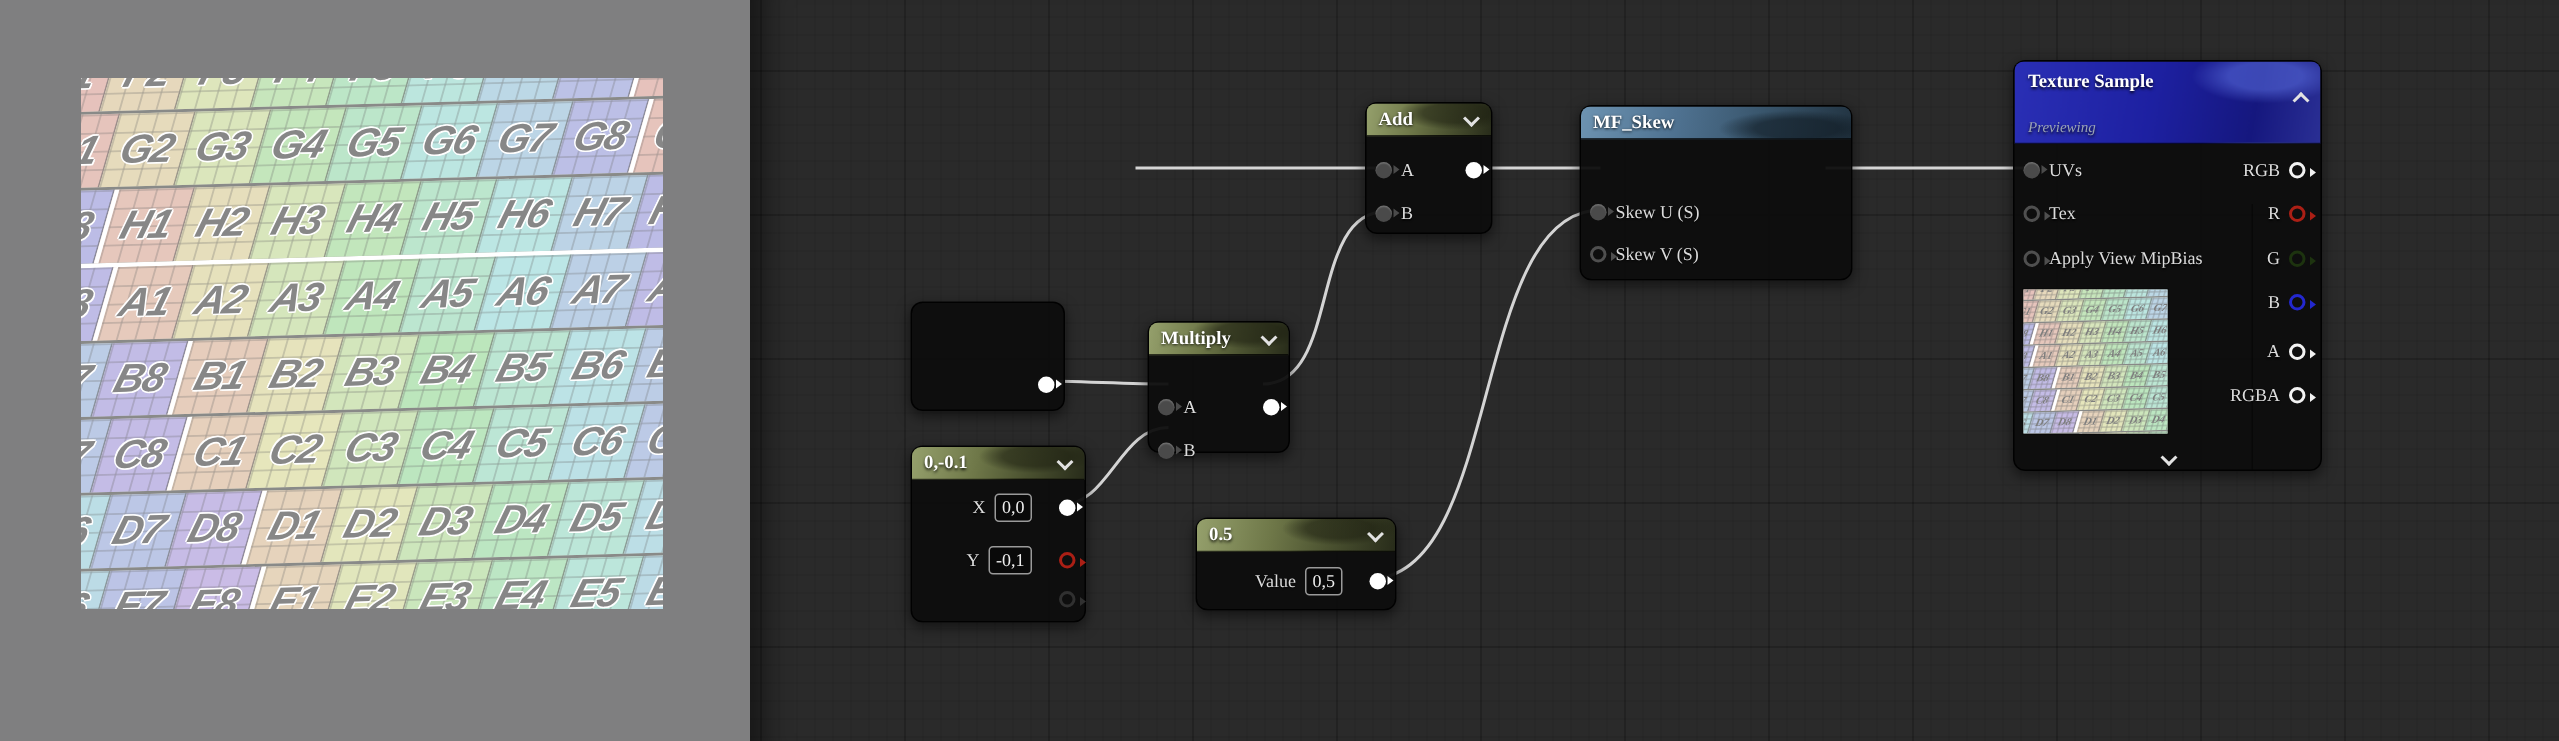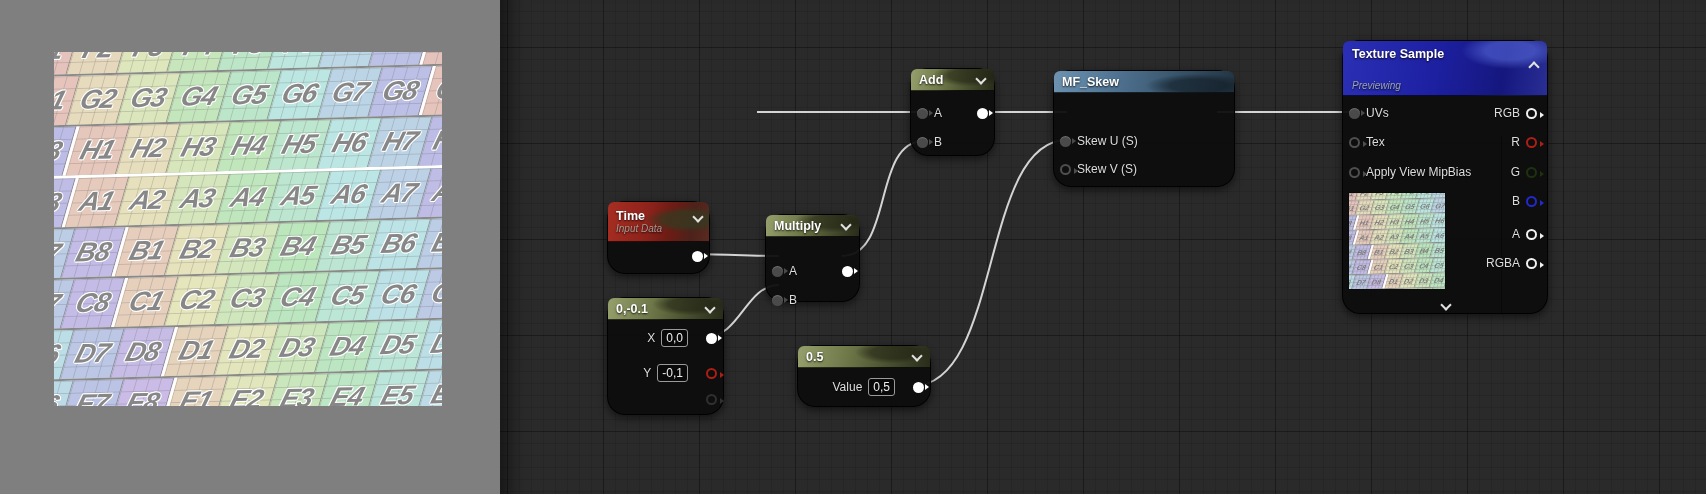--- a/index.html
+++ b/index.html
@@ -34,21 +34,21 @@
       linear-gradient(rgba(0,0,0,.10) 1px,transparent 1px),
       linear-gradient(90deg,rgba(0,0,0,.10) 1px,transparent 1px);
     background-size:96px 96px,96px 96px,12px 12px,12px 12px;
     background-position:7px 47px,7px 47px,7px 11px,7px 11px;
     box-shadow:inset 26px 0 18px -16px rgba(0,0,0,.45);}
   svg.wires{position:absolute;left:0;top:0;z-index:40;pointer-events:none;}
   svg.wires path{pointer-events:stroke;}
 
   
   .node{position:absolute;z-index:50;background:rgba(13,13,13,.95);border:1px solid rgba(0,0,0,.9);
-    border-radius:18px;box-shadow:0 3px 9px rgba(0,0,0,.55);color:#e6e6e6;font-size:12px;}
+    border-radius:8px;box-shadow:0 3px 9px rgba(0,0,0,.55);color:#e6e6e6;font-size:12px;font-family:Liberation Serif, serif;}
   .hdr{position:absolute;left:0;top:0;right:0;height:22px;border-radius:6px 6px 0 0;display:flex;align-items:center;
     padding:0 8px;box-sizing:border-box;border-bottom:1px solid rgba(0,0,0,.7);}
   .hdr .title{font-weight:bold;font-size:12.5px;color:#fff;text-shadow:0 1px 2px rgba(0,0,0,.85);white-space:nowrap;}
   .hdr-red{background:radial-gradient(ellipse 60px 18px at 78% 45%,rgba(52,58,32,.75) 0 40%,rgba(52,58,32,0) 70%),
            linear-gradient(100deg,#a72e22 0%,#8e231b 38%,#6e1c15 60%,#4c221a 82%,#5a2a20 100%);}
   .hdr-olive{background:radial-gradient(ellipse 55px 16px at 72% 30%,rgba(28,30,16,.55) 0 40%,rgba(28,30,16,0) 70%),
            linear-gradient(100deg,#95a06c 0%,#6e7748 38%,#4c5331 66%,#282c1a 100%);}
   .hdr-steel{background:radial-gradient(ellipse 70px 16px at 80% 70%,rgba(15,25,33,.6) 0 40%,rgba(15,25,33,0) 75%),
            linear-gradient(100deg,#6d93b1 0%,#4f7291 35%,#3a576e 65%,#223442 100%);}
   .hdr-blue{background:radial-gradient(ellipse 70px 26px at 82% 18%,rgba(92,112,226,.55) 0 35%,rgba(92,112,226,0) 70%),
@@ -113,25 +113,20 @@
       <path d="M1217,112 L1356,112"></path>
       <path d="M692,254 C718,254 752,256 779,256"></path>
       <path d="M842,256 C894,256 872,141 924,141"></path>
       <path d="M706,337 C740,337 746,285 779,285"></path>
       <path d="M913,386 C1002,386 980,140 1067,140"></path>
     </g>
   </svg>
 
 
   <div class="node" style="left:607px;top:201px;width:101px;height:71px;">
-    <div class="hdr hdr-red hdr2">
-      <span class="title">Time</span>
-      <span class="subtitle">Input Data</span>
-      <span class="chev abs" style="right:6px;top:10px;"></span>
-    </div>
     <div class="row" style="top:43px;">
       <span class="grow"></span>
       <span class="pin p-white"></span>
     </div>
   </div>
 
   <div class="node" style="left:765px;top:214px;width:93px;height:86px;">
     <div class="hdr hdr-olive">
       <span class="title">Multiply</span>
       <span class="chev"></span>

